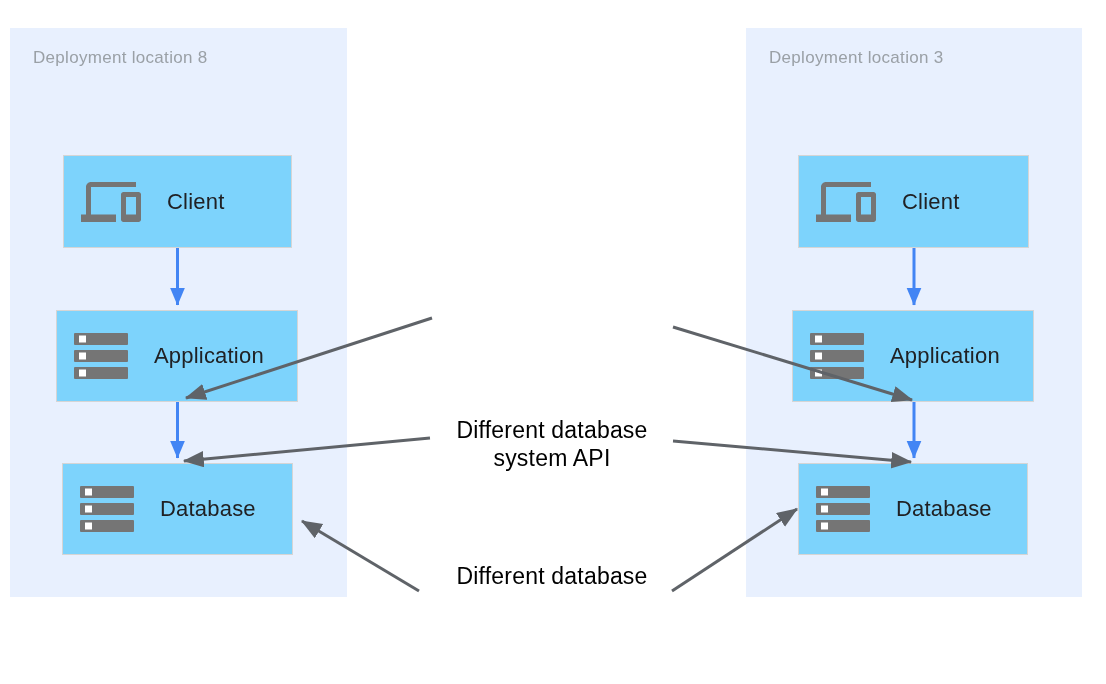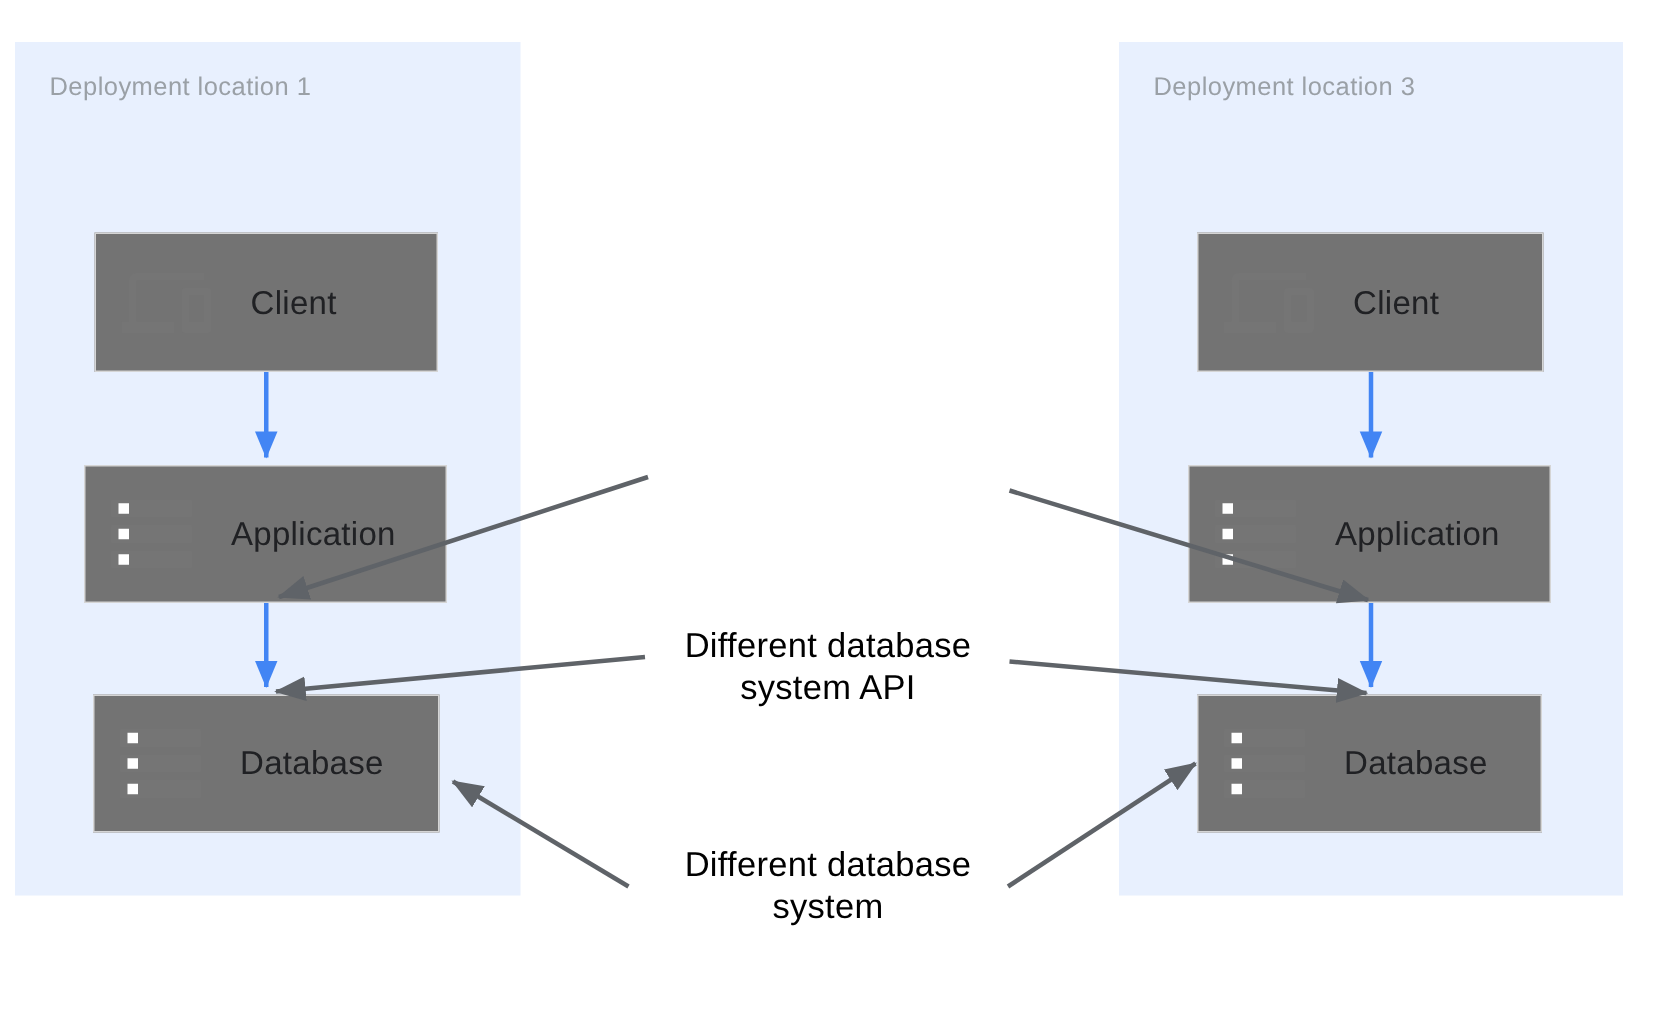--- a/index.html
+++ b/index.html
@@ -19,21 +19,21 @@
     left:23px;top:20px;
     margin:0;
     font-size:17px;
     font-weight:400;
     color:var(--panel-title,#9aa0a6);
     white-space:nowrap;
     letter-spacing:0.3px;
   }
   .node{
     position:absolute;
-    background:#737373;
+    background:#7dd3fc;
     border:1px solid var(--node-border,#d5d5d5);
     box-sizing:border-box;
     display:flex;
     align-items:center;
     padding-left:17px;
   }
   .node .icon{
     display:flex;
     align-items:center;
     justify-content:center;
@@ -65,21 +65,21 @@
     color:var(--annotation-text,#000000);
     letter-spacing:0.2px;
   }
 </style>
 </head>
 <body>
 
 <div class="stage">
 
   <section class="panel" style="left:10px;top:28px;width:337px;height:569px;">
-    <h2 class="panel-title">Deployment location 1</h2>
+    <h2 class="panel-title">Deployment location 8</h2>
   </section>
 
   <section class="panel" style="left:746px;top:28px;width:336px;height:569px;">
     <h2 class="panel-title">Deployment location 3</h2>
   </section>
 
   <div class="node" style="left:63px;top:155px;width:229px;height:93px;">
     <span class="icon">
       <svg width="60" height="60" viewBox="0 0 24 24" aria-hidden="true">
         <path class="icon-fill" d="M4 6h18V4H4c-1.1 0-2 .9-2 2v11H0v3h14v-3H4V6zm19 2h-6c-.55 0-1 .45-1 1v10c0 .55.45 1 1 1h6c.55 0 1-.45 1-1V9c0-.55-.45-1-1-1zm-1 9h-4v-7h4v7z"></path>
@@ -172,21 +172,20 @@
   <div class="annotation" style="left:412px;top:287px;">
   </div>
 
   <div class="annotation" style="left:412px;top:416px;">
     <div>Different database</div>
     <div>system API</div>
   </div>
 
   <div class="annotation" style="left:412px;top:562px;">
     <div>Different database</div>
-    <div>system</div>
   </div>
 
   <svg class="overlay" width="1106" height="684" viewBox="0 0 1106 684">
     <defs>
       <marker id="blueArrow" markerWidth="7" markerHeight="6" refX="5.8" refY="3" orient="auto">
         <path d="M0,0.5 L6,3 L0,5.5 Z"></path>
       </marker>
       <marker id="grayArrow" markerWidth="7.5" markerHeight="6" refX="6.6" refY="2.75" orient="auto">
         <path d="M0,0 L7,2.75 L0,5.5 Z"></path>
       </marker>

